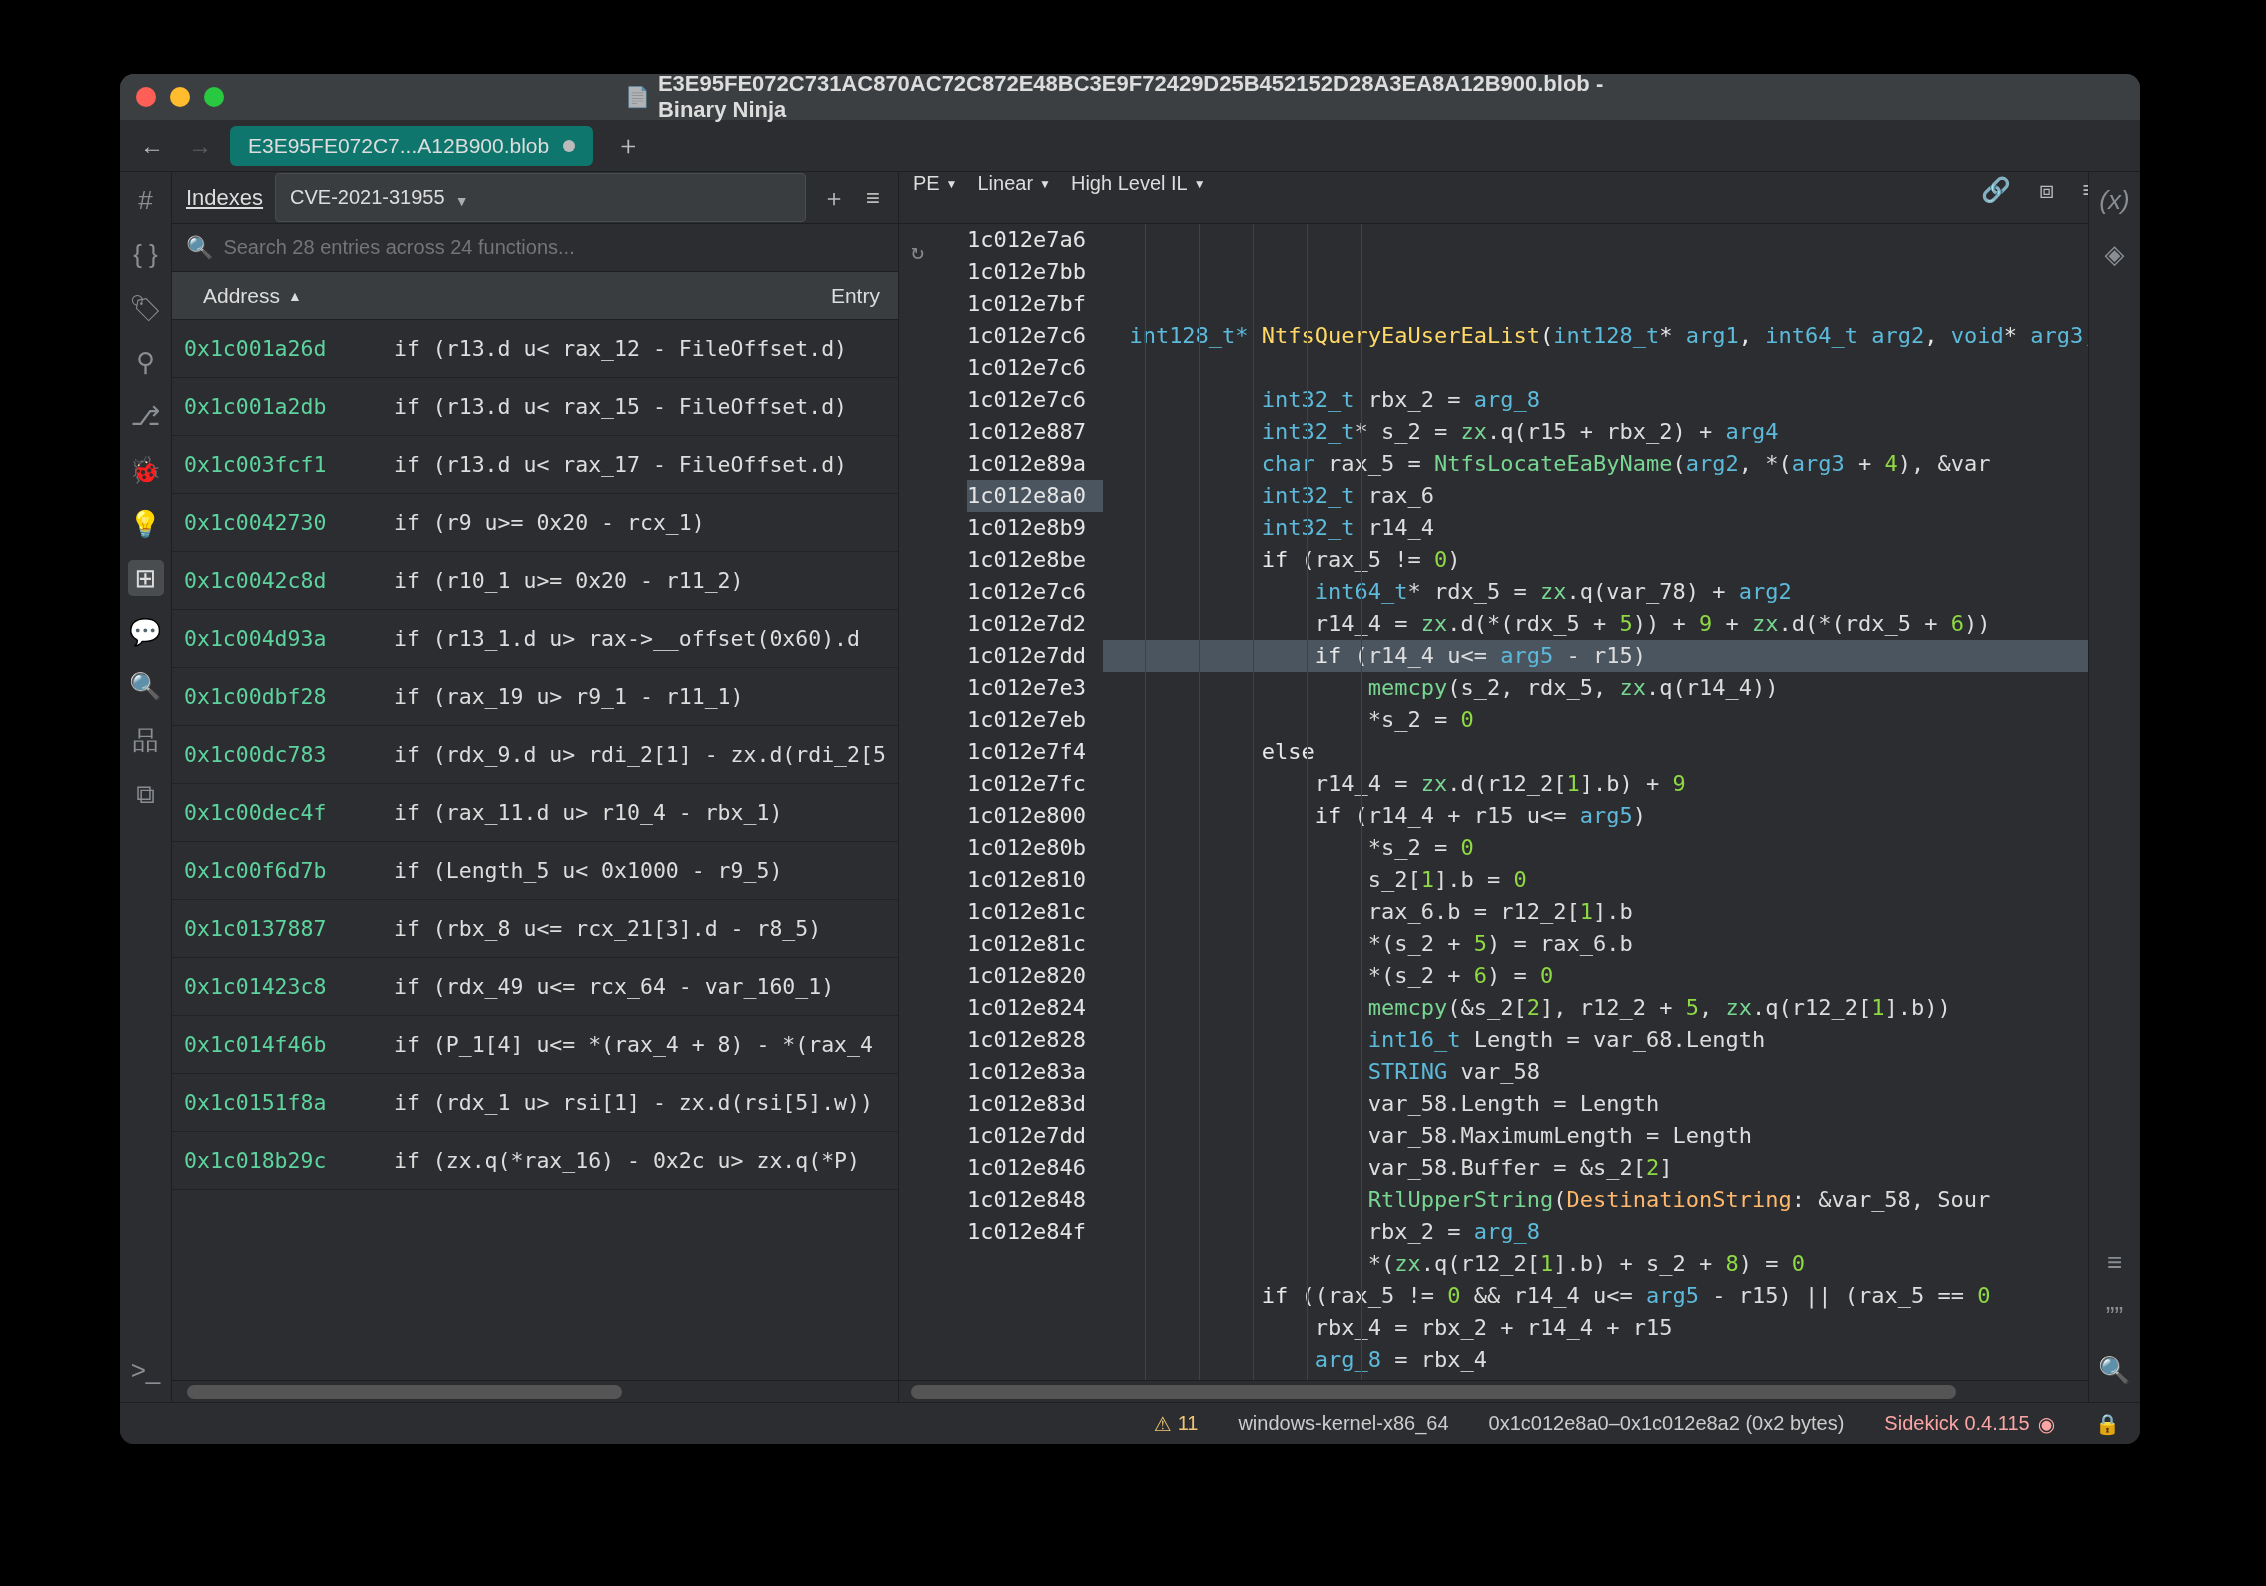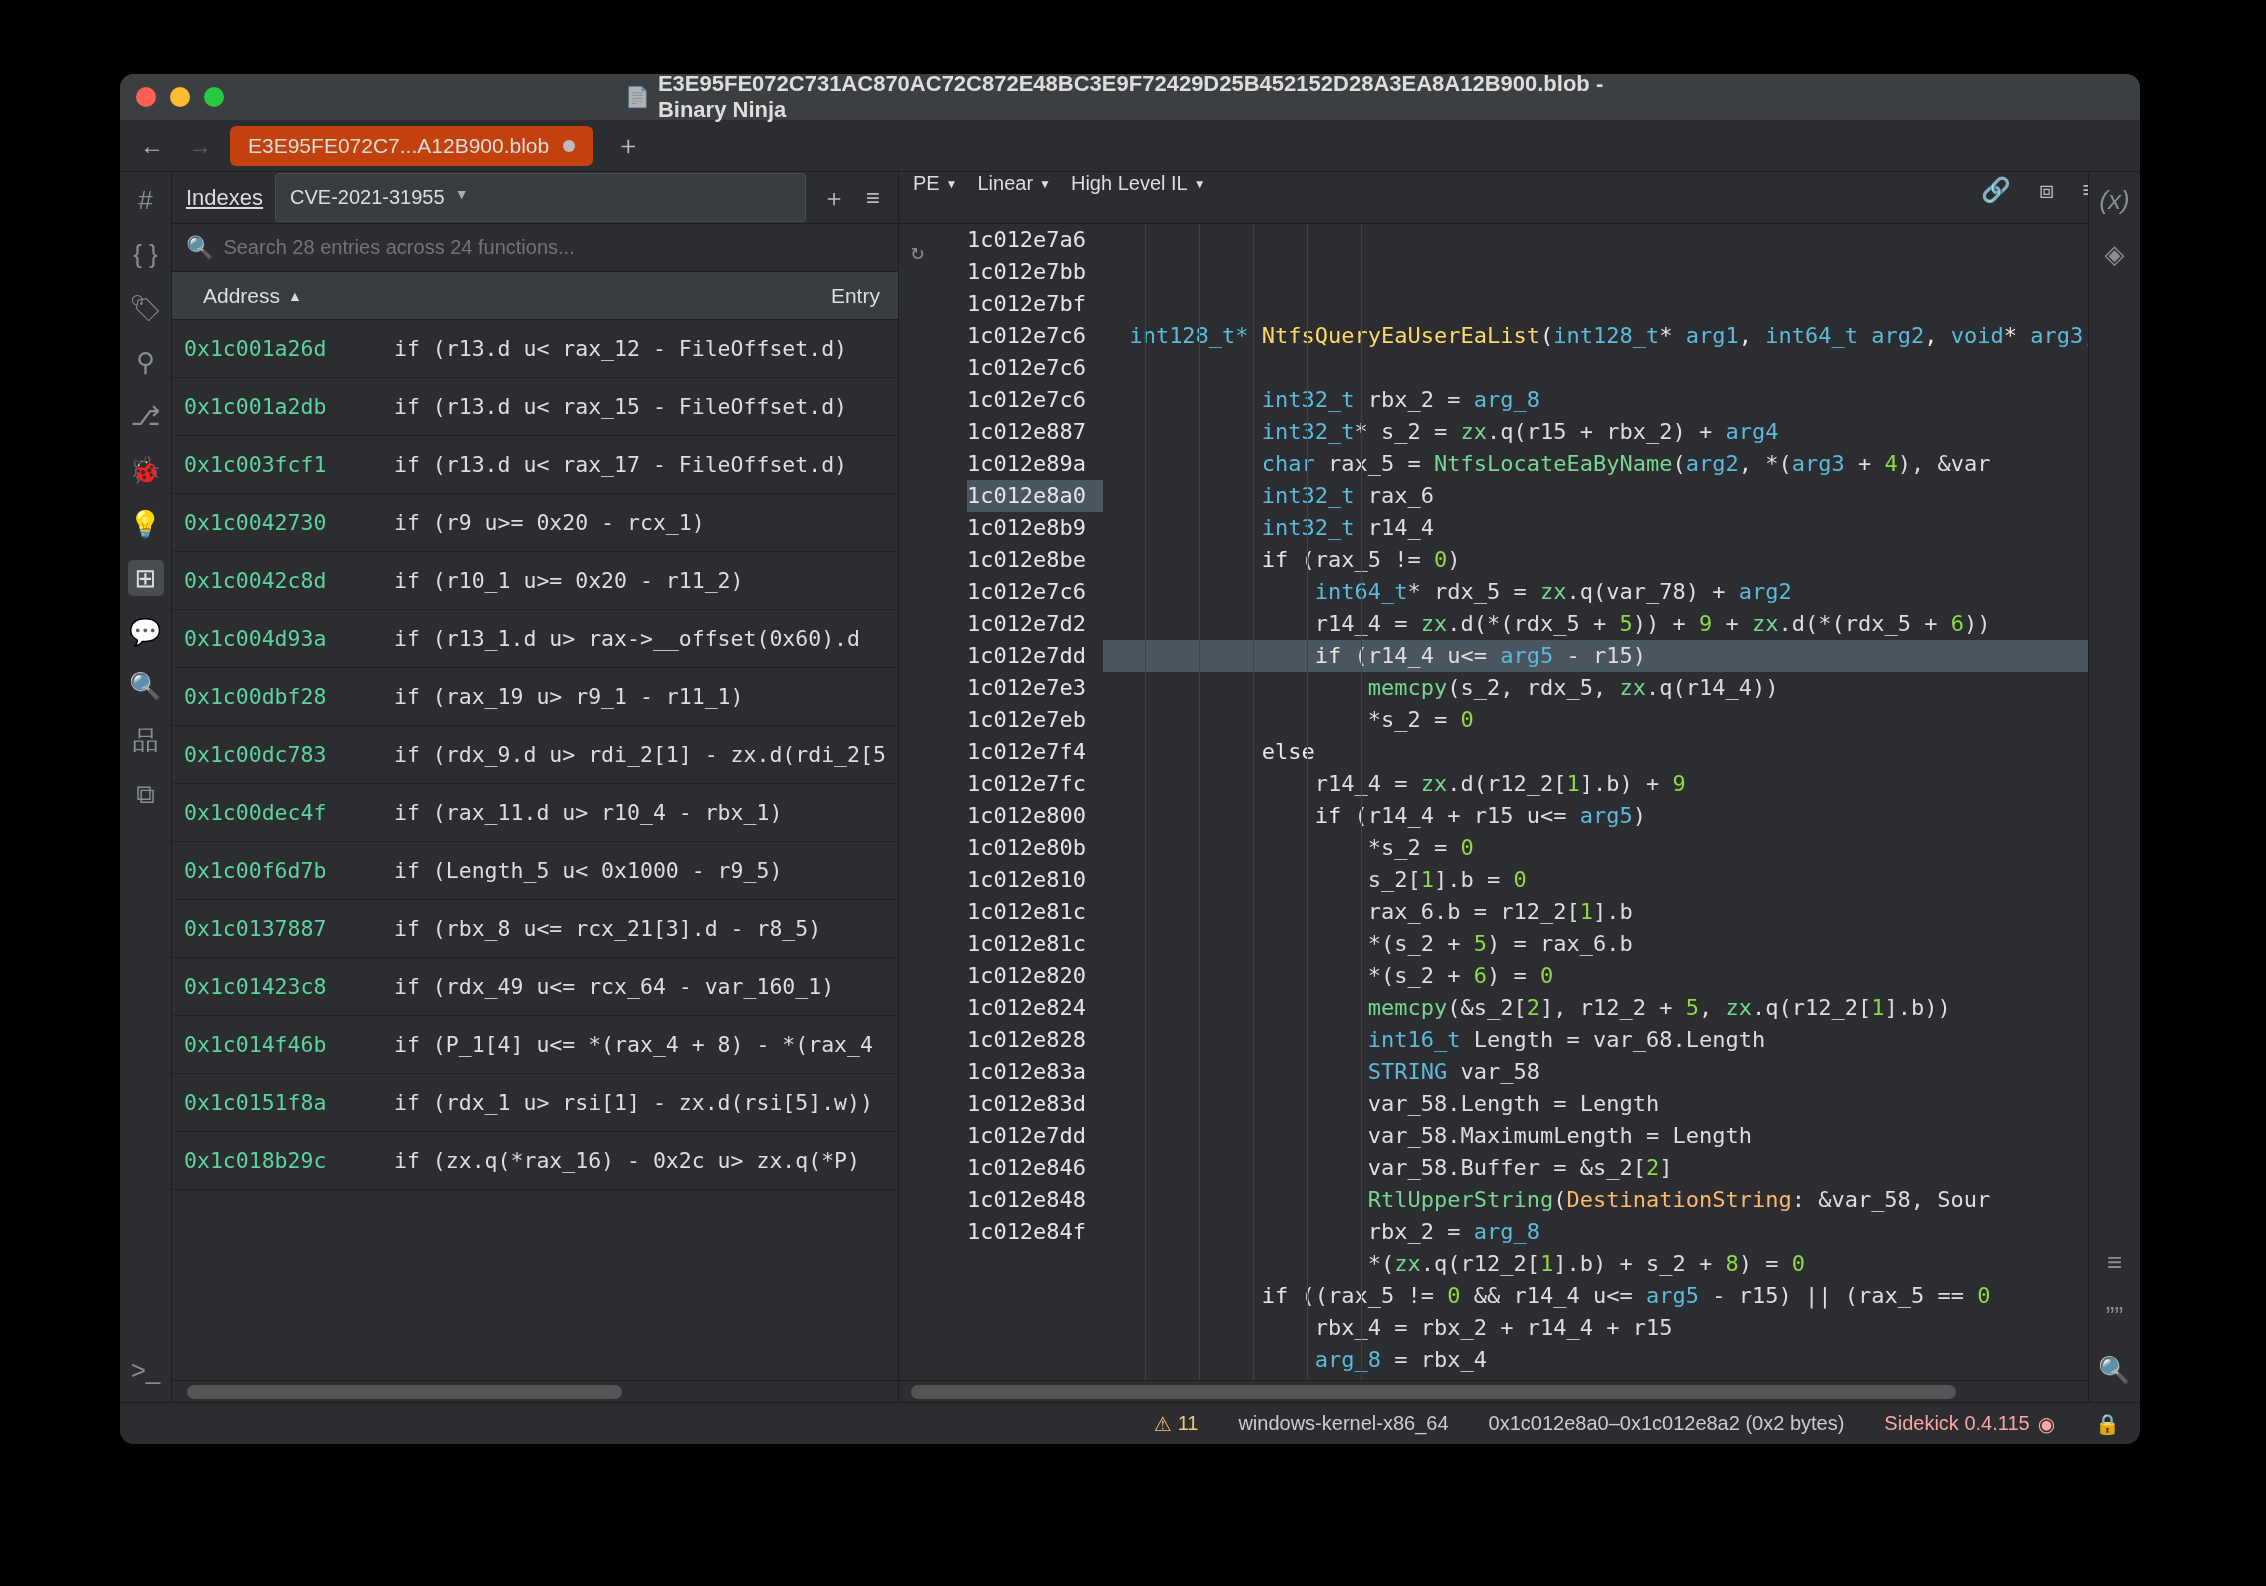--- a/index.html
+++ b/index.html
@@ -9,34 +9,34 @@
 .traffic { display: flex; gap: 14px; }
 .dot { width: 20px; height: 20px; border-radius: 50%; }
 .dot.r { background: #ff5f57; }
 .dot.y { background: #febc2e; }
 .dot.g { background: #28c840; }
 .title { position: absolute; left: 50%; transform: translateX(-50%); color: #ddd; font-size: 22px; font-weight: 600; display: flex; align-items: center; gap: 8px; }
 .title .file-icon { opacity: .6; font-size: 20px; }
 .tabs { height: 52px; background: #2b2d30; display: flex; align-items: center; padding: 0 14px; gap: 12px; border-bottom: 1px solid #1e1f22; }
 .nav-arrow { color: #bbb; font-size: 24px; padding: 6px; }
 .nav-arrow.disabled { opacity: .35; }
-.tab { background: #c2410c; padding: 8px 18px; border-radius: 6px; display: flex; align-items: center; gap: 14px; color: #ddd; font-size: 21px; }
+.tab { background: #0f766e; padding: 8px 18px; border-radius: 6px; display: flex; align-items: center; gap: 14px; color: #ddd; font-size: 21px; }
 .tab .mod { width: 12px; height: 12px; border-radius: 50%; background: #bbb; }
 .tab-add { color: #bbb; font-size: 26px; padding: 4px 10px; }
 .main { flex: 1; display: flex; overflow: hidden; }
 .rail { width: 52px; background: #2b2d30; display: flex; flex-direction: column; align-items: center; padding-top: 10px; gap: 18px; border-right: 1px solid #1e1f22; }
 .rail.right { border-right: none; border-left: 1px solid #1e1f22; }
 .rail .icon { color: #8a8d91; font-size: 26px; width: 36px; height: 36px; display: flex; align-items: center; justify-content: center; border-radius: 5px; }
 .rail .icon.active { background: #4a4d50; color: #ddd; }
 .content { flex: 1; display: flex; overflow: hidden; }
 .panel-left { width: 736px; display: flex; flex-direction: column; border-right: 1px solid #1e1f22; }
 .panel-right { flex: 1; display: flex; flex-direction: column; }
 .panel-header { height: 52px; background: #2b2d30; display: flex; align-items: center; padding: 0 14px; gap: 12px; border-bottom: 1px solid #1e1f22; }
 .panel-header .label { color: #ddd; font-size: 22px; text-decoration: underline; }
-.dropdown { background: #3a3d40; border: 1px solid #4a4d50; padding: 12px 14px; border-radius: 4px; color: #ddd; font-size: 20px; display: flex; align-items: flex-start; gap: 10px; flex: 0 0 auto; }
+.dropdown { background: #3a3d40; border: 1px solid #4a4d50; padding: 12px 14px; border-radius: 4px; color: #ddd; font-size: 20px; display: flex; align-items: flex-end; gap: 10px; flex: 0 0 auto; }
 .dropdown.wide { flex: 1; }
 .dropdown .chev { font-size: 14px; opacity: .7; }
 .icon-btn { color: #bbb; font-size: 24px; padding: 4px; }
 .search-row { height: 48px; display: flex; align-items: center; padding: 0 14px; gap: 10px; border-bottom: 1px solid #1e1f22; }
 .search-input { flex: 1; background: transparent; border: none; color: #999; font-size: 20px; outline: none; }
 .table-header { height: 48px; background: #3a3d40; display: flex; align-items: center; padding: 0 18px; color: #ddd; font-size: 21px; border-bottom: 1px solid #1e1f22; }
 .table-header .col1 { width: 190px; display: flex; align-items: center; gap: 8px; margin-left: 13px; }
 .table-header .col2 { flex: 1; text-align: right; }
 .table-body { flex: 1; overflow: auto; background: #2b2d30; }
 .table-row { height: 58px; display: flex; align-items: center; padding: 0 12px; border-bottom: 1px solid #222; font-family: "SF Mono", Menlo, monospace; font-size: 21.5px; white-space: nowrap; overflow: hidden; }

